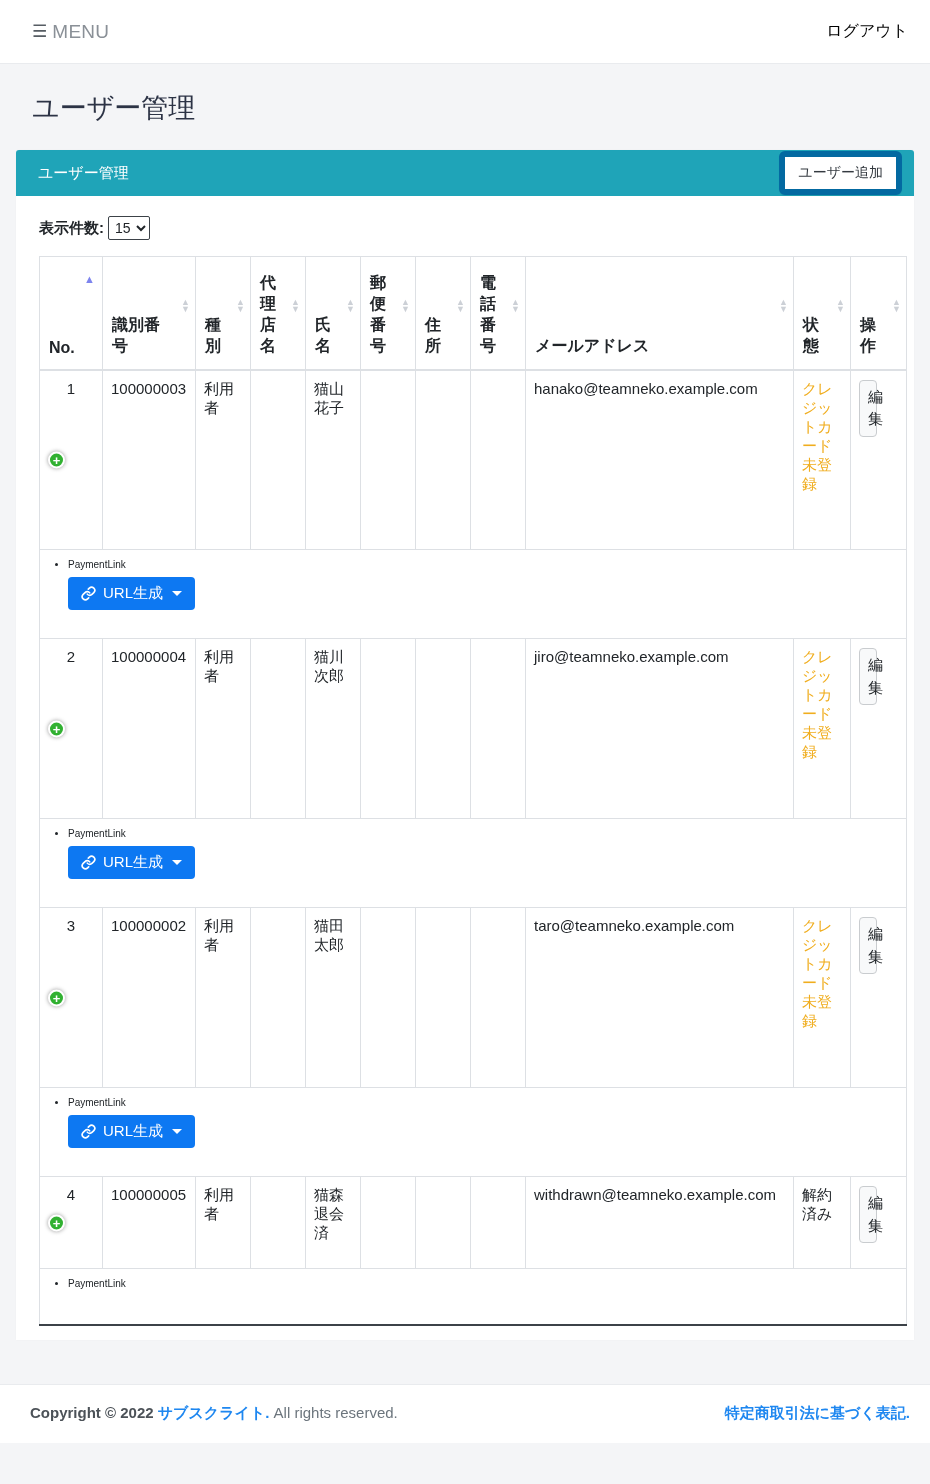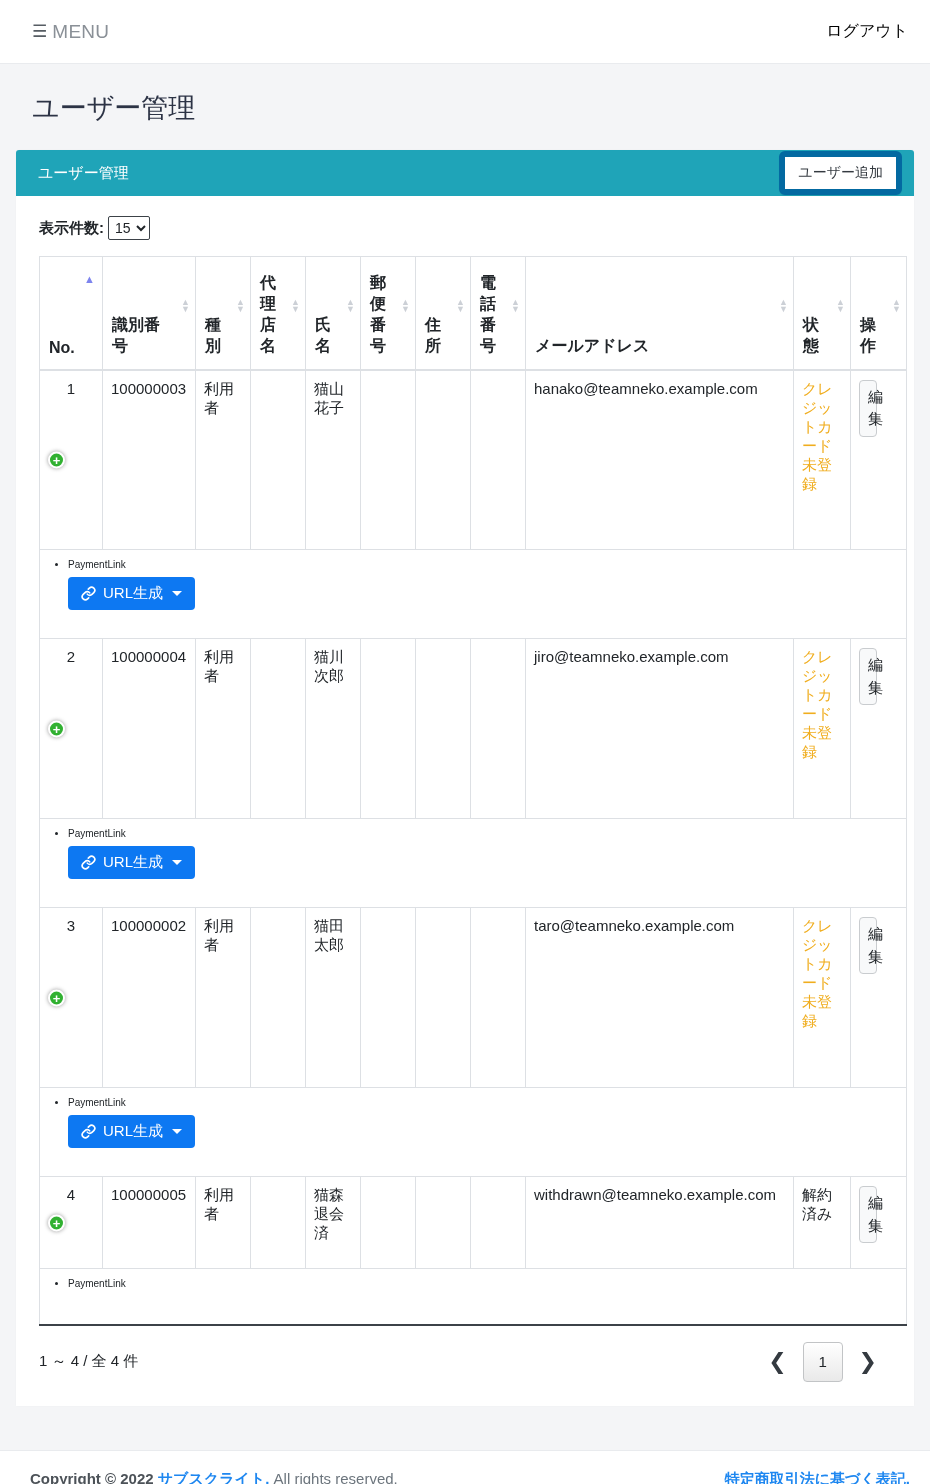--- a/index.html
+++ b/index.html
@@ -374,28 +374,20 @@
             <td><button class="edit-btn">編集</button></td>
           </tr>
           <tr class="row-pl pl-short">
             <td colspan="11">
               <div class="pl-item">PaymentLink</div>
             </td>
           </tr>
         </tbody>
       </table>
 
-      <div class="table-footer">
-        <span class="records-info">1 ～ 4 / 全 4 件</span>
-        <div class="pager">
-          <span class="pager-chevron">❮</span>
-          <span class="pager-page">1</span>
-          <span class="pager-chevron">❯</span>
-        </div>
-      </div>
     </div>
   </section>
 </div>
 
 <footer class="site-footer">
   <span class="copyright">
     <span class="c-bold">Copyright © 2022</span>
     <a class="brand-link">サブスクライト.</a>
     <span>All rights reserved.</span>
   </span>

